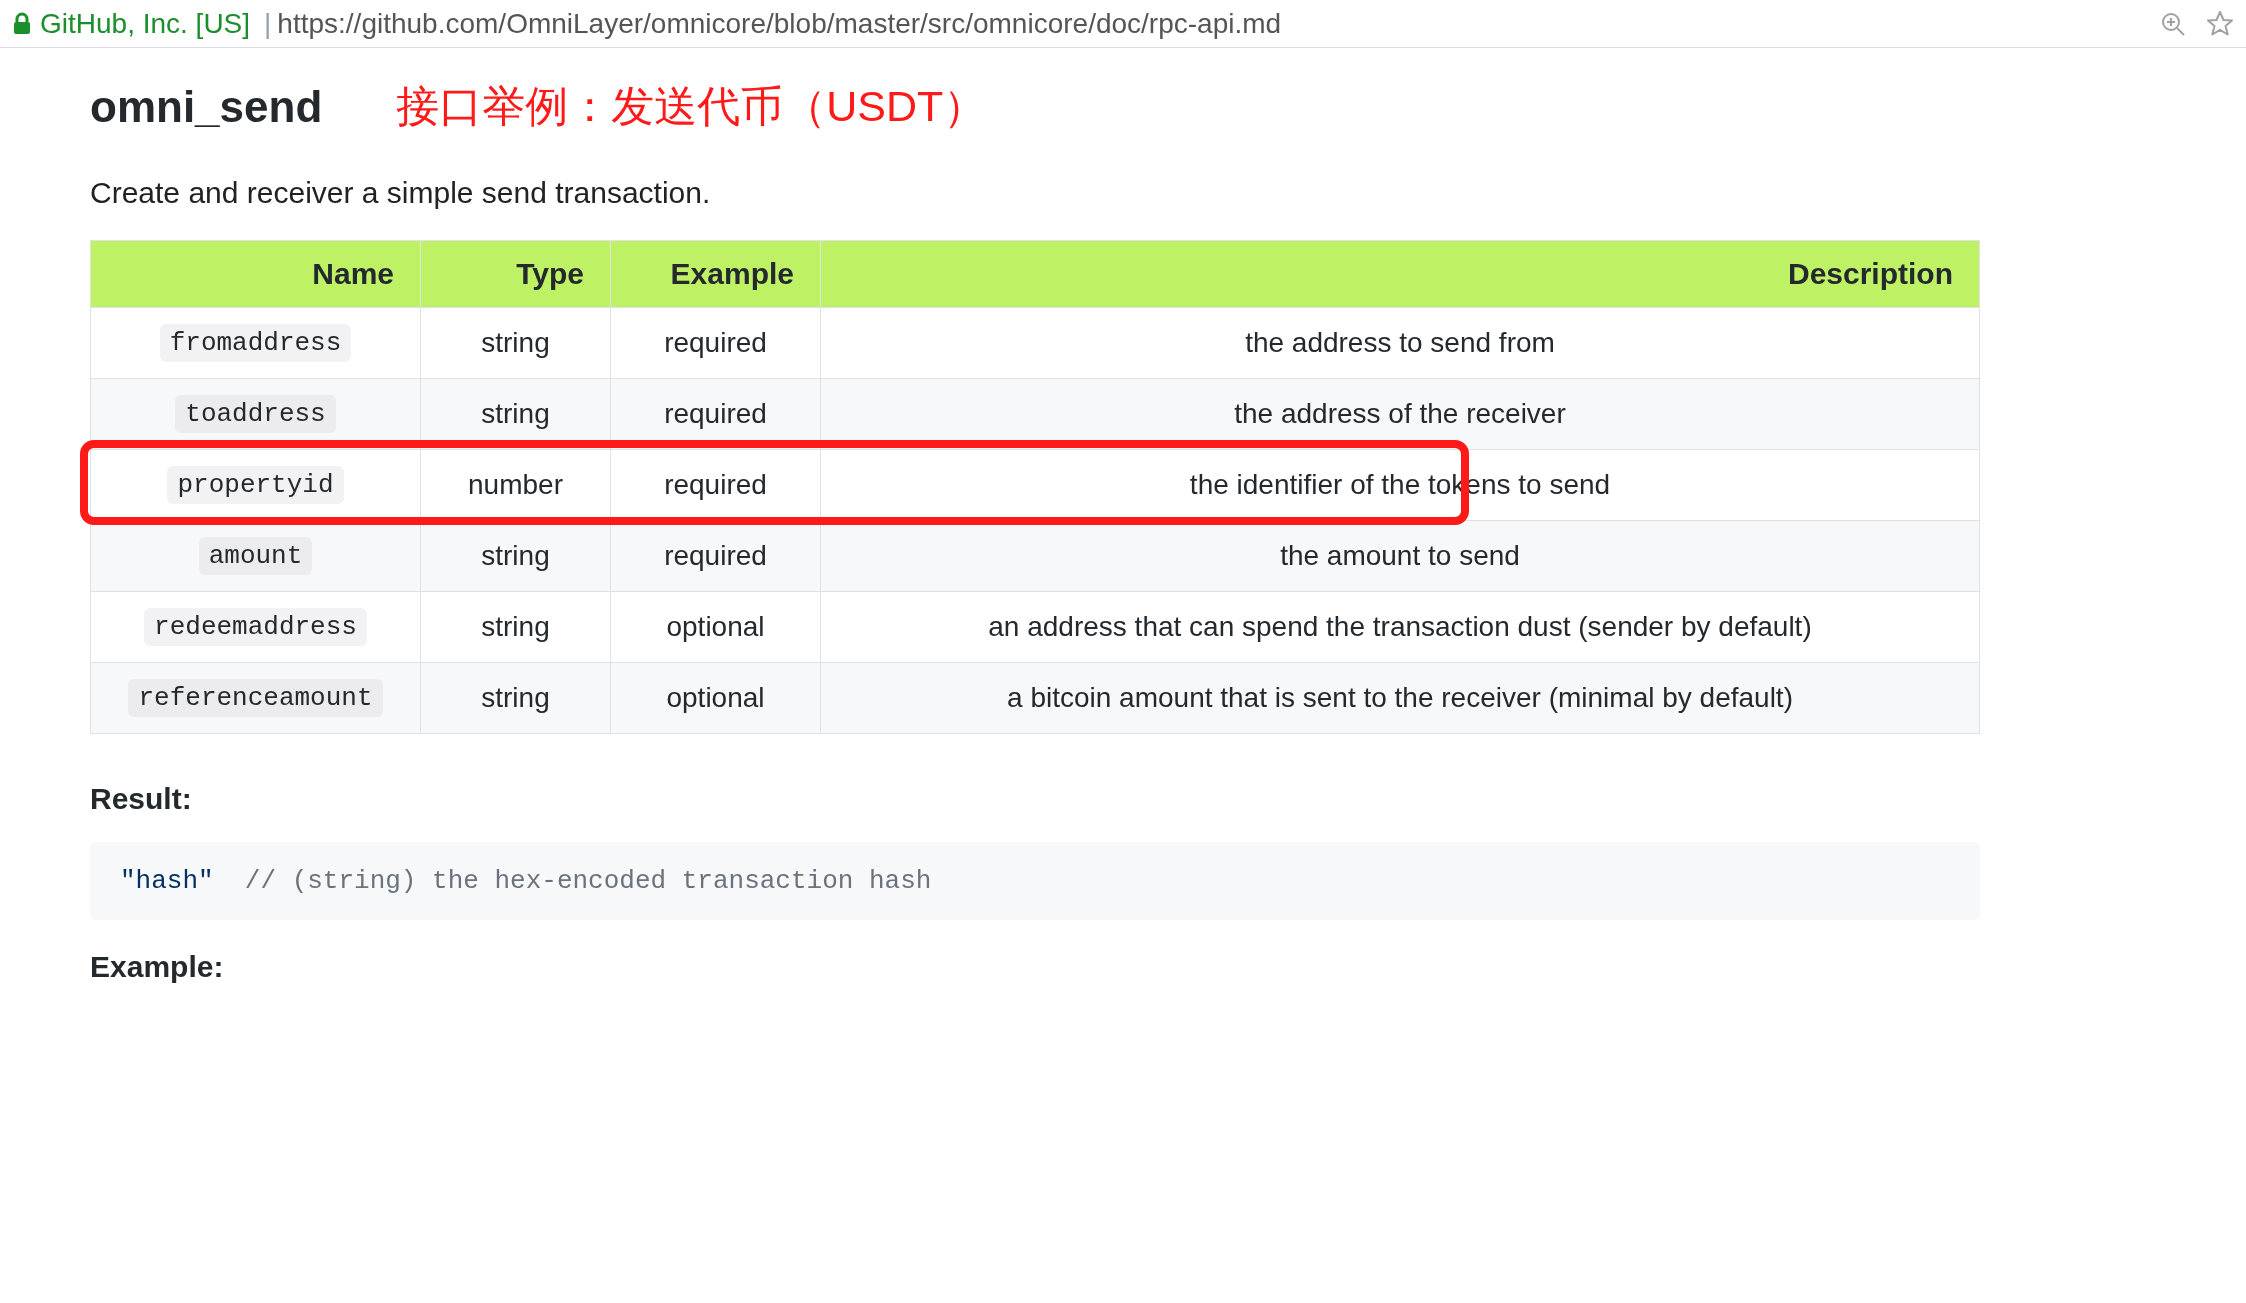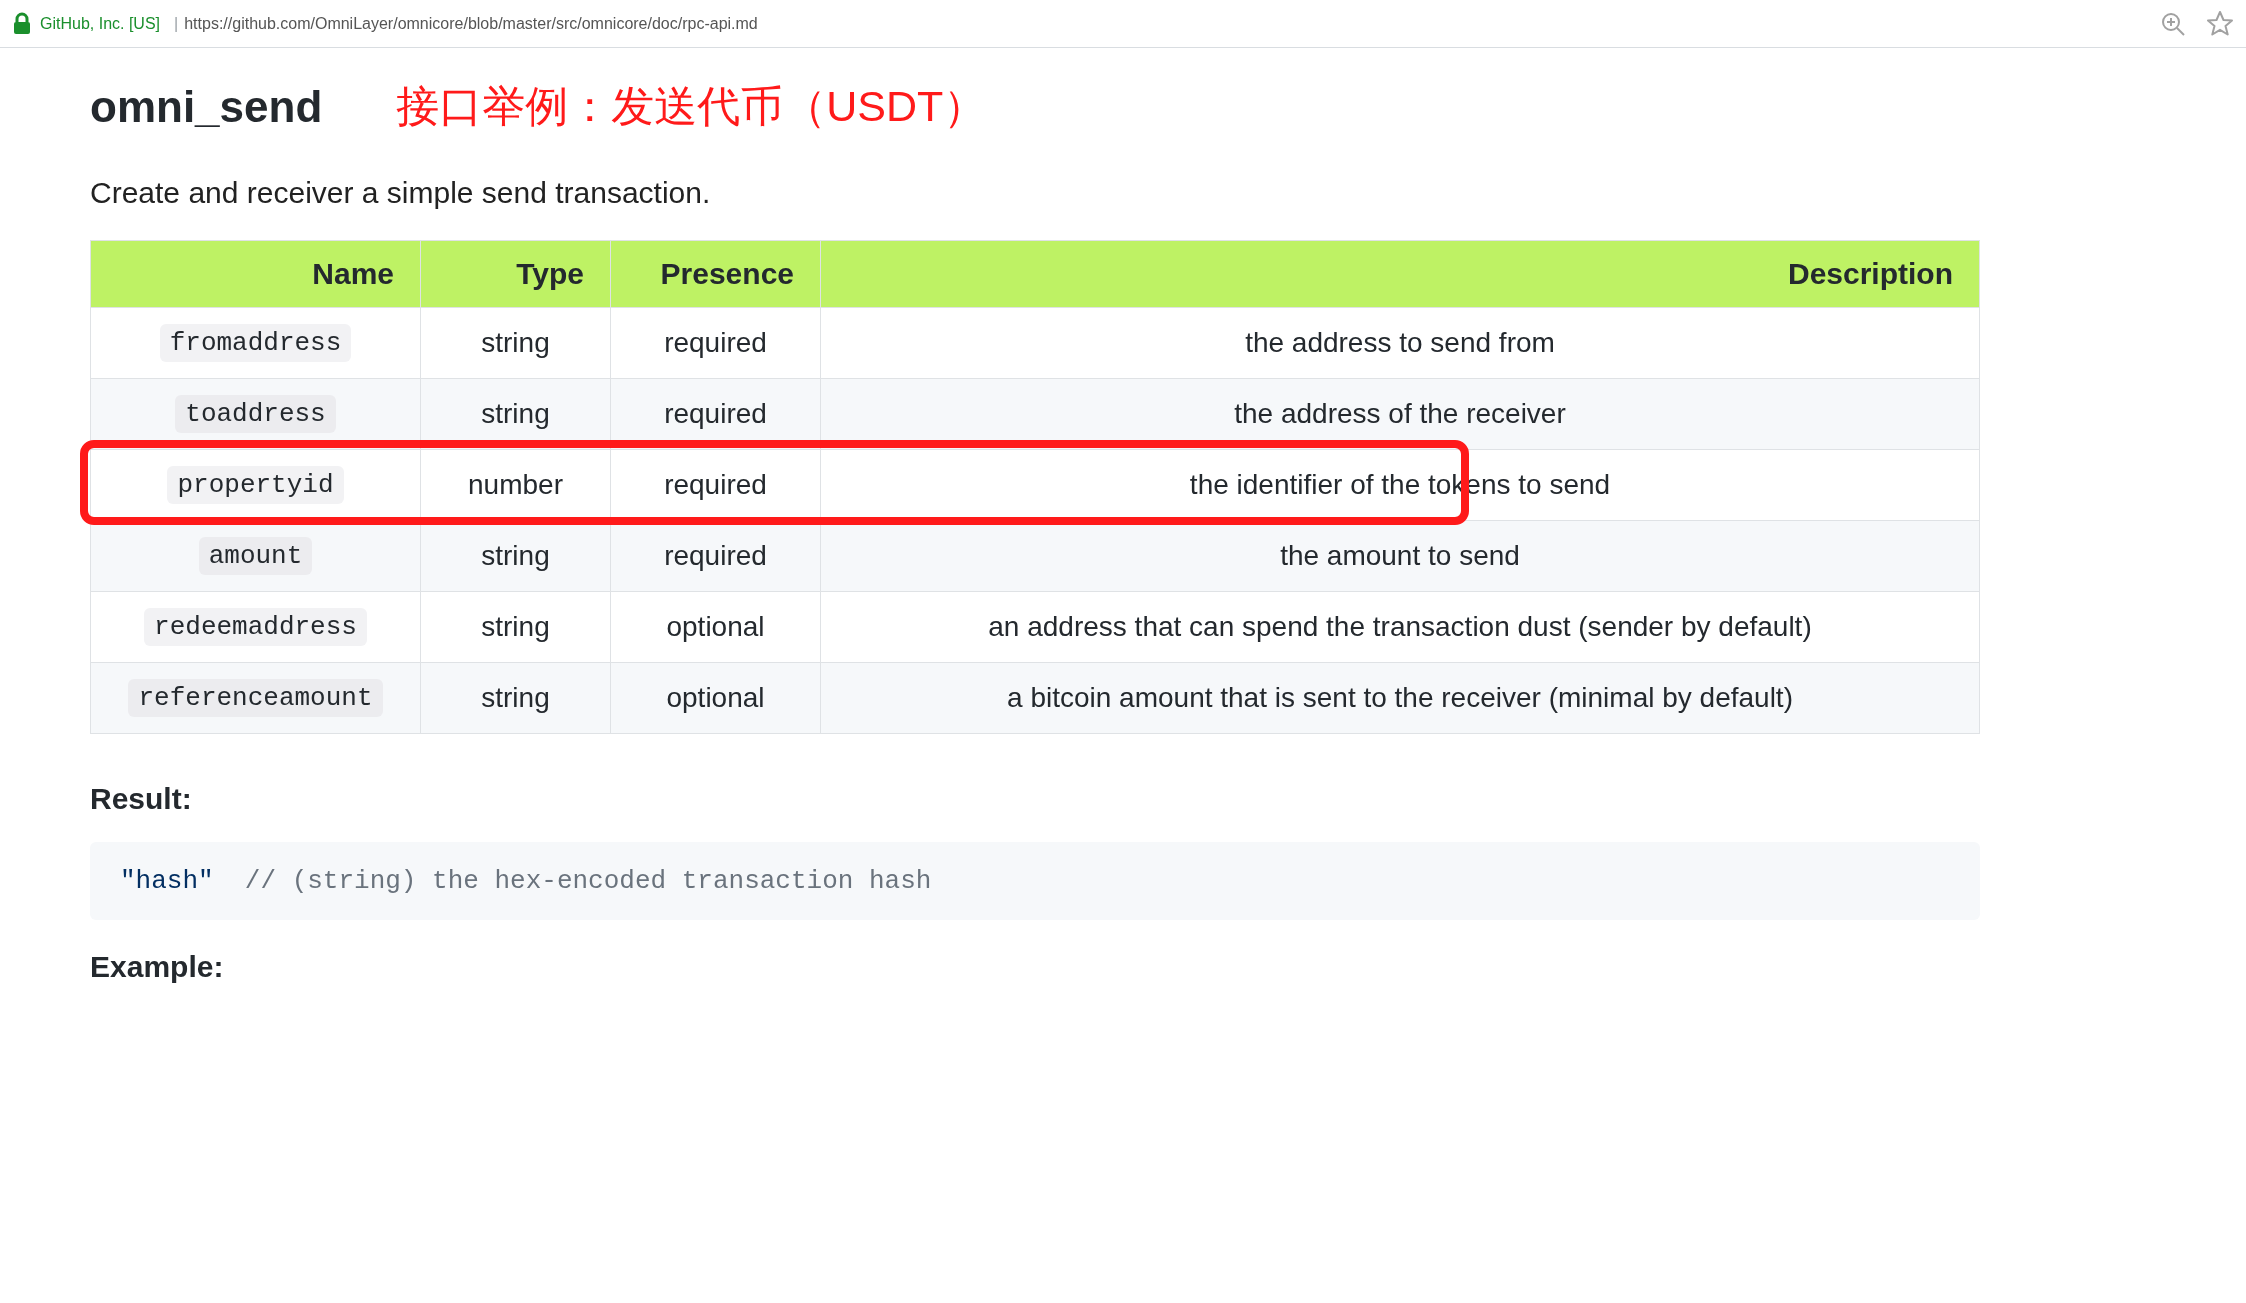--- a/index.html
+++ b/index.html
@@ -11,21 +11,21 @@
     width: 2246px;
   }
 
   
   .addr-bar {
     display: flex;
     align-items: center;
     height: 48px;
     padding: 0 12px;
     border-bottom: 1px solid #d9dde1;
-    font-size: 16px;
+    font-size: 28px;
     position: relative;
   }
   .addr-left {
     display: flex;
     align-items: center;
     gap: 8px;
     flex: none;
   }
   .lock-icon svg { display: block; }
   .site-identity { color: #1a8f2c; font-weight: 400; }
@@ -196,21 +196,21 @@
         <colgroup>
           <col class="c-name">
             <col class="c-type">
             <col class="c-pres">
             <col class="c-desc">
         </colgroup>
         <thead>
           <tr>
             <th>Name</th>
             <th>Type</th>
-            <th>Presence</th>
+            <th>Example</th>
             <th>Description</th>
           </tr>
         </thead>
         <tbody id="args-body">
             <tr id="arg-row-0">
               <td><span class="code-chip">fromaddress</span></td>
               <td>string</td>
               <td>required</td>
               <td>the address to send from</td>
             </tr>

